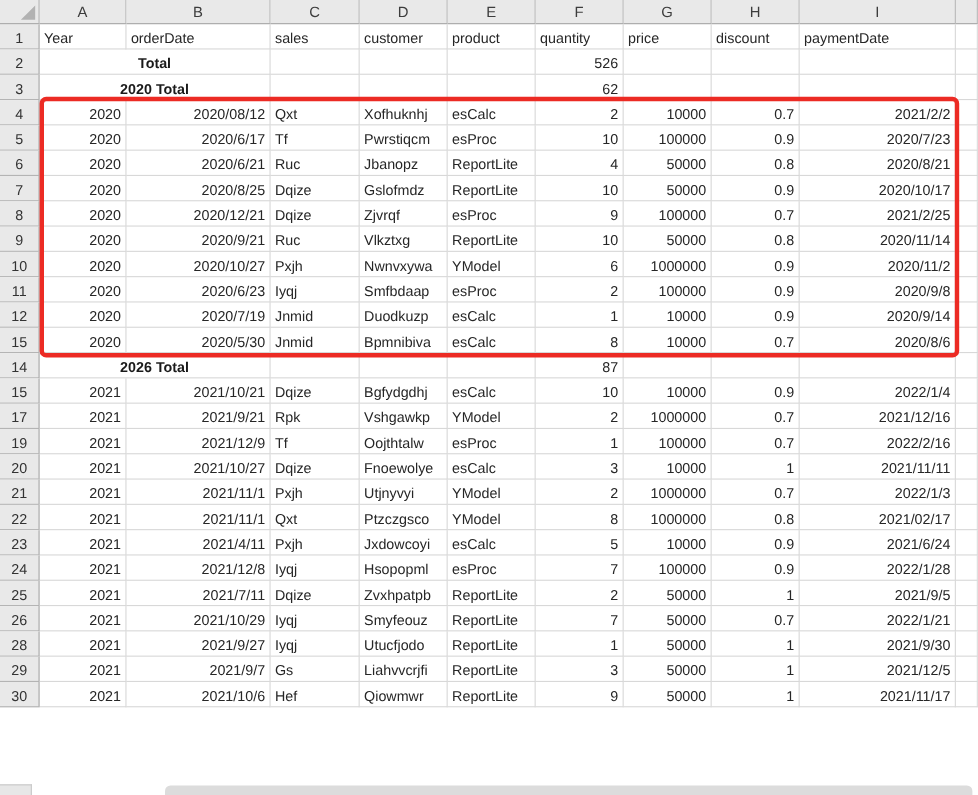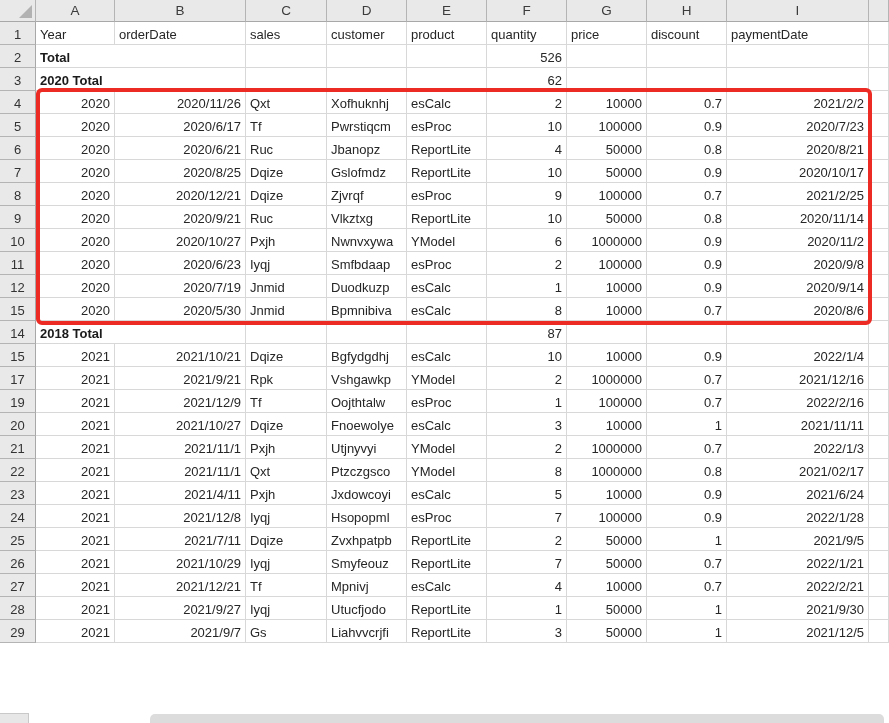--- a/index.html
+++ b/index.html
@@ -56,21 +56,21 @@
   th.corner { position: relative; }
   .corner-tri {
     position: absolute;
     right: 3px; bottom: 3px;
     width: 0; height: 0;
     border-left: 13px solid transparent;
     border-bottom: 13px solid #b2b2b2;
   }
   .al { text-align: left; }
   .ar { text-align: right; }
-  .bold { font-weight: 700; color: #1a1a1a; }
+  .bold { font-weight: 700; color: #1a1a1a; text-align: center; }
   .red-box {
     position: absolute;
     left: 36px; top: 88px;
     width: 836px; height: 237px;
     border: 4px solid #ec2b24;
     border-radius: 6px;
     pointer-events: none;
     z-index: 5;
   }
   .bottom-strip {
@@ -165,21 +165,21 @@
           <td class="al"></td>
           <td class="ar">62</td>
           <td class="ar"></td>
           <td class="ar"></td>
           <td class="ar"></td>
           <td class="al"></td>
         </tr>
         <tr>
           <td class="gut">4</td>
           <td class="ar">2020</td>
-          <td class="ar">2020/11/26</td>
+          <td class="ar">2020/08/12</td>
           <td class="al">Qxt</td>
           <td class="al">Xofhuknhj</td>
           <td class="al">esCalc</td>
           <td class="ar">2</td>
           <td class="ar">10000</td>
           <td class="ar">0.7</td>
           <td class="ar">2021/2/2</td>
           <td class="al"></td>
         </tr>
         <tr>
@@ -294,21 +294,21 @@
           <td class="al">Bpmnibiva</td>
           <td class="al">esCalc</td>
           <td class="ar">8</td>
           <td class="ar">10000</td>
           <td class="ar">0.7</td>
           <td class="ar">2020/8/6</td>
           <td class="al"></td>
         </tr>
         <tr>
           <td class="gut">14</td>
-          <td colspan="2" class="al bold">2018 Total</td>
+          <td colspan="2" class="al bold">2026 Total</td>
           <td class="al"></td>
           <td class="al"></td>
           <td class="al"></td>
           <td class="ar">87</td>
           <td class="ar"></td>
           <td class="ar"></td>
           <td class="ar"></td>
           <td class="al"></td>
         </tr>
         <tr>
@@ -435,33 +435,20 @@
           <td class="al">Iyqj</td>
           <td class="al">Smyfeouz</td>
           <td class="al">ReportLite</td>
           <td class="ar">7</td>
           <td class="ar">50000</td>
           <td class="ar">0.7</td>
           <td class="ar">2022/1/21</td>
           <td class="al"></td>
         </tr>
         <tr>
-          <td class="gut">27</td>
-          <td class="ar">2021</td>
-          <td class="ar">2021/12/21</td>
-          <td class="al">Tf</td>
-          <td class="al">Mpnivj</td>
-          <td class="al">esCalc</td>
-          <td class="ar">4</td>
-          <td class="ar">10000</td>
-          <td class="ar">0.7</td>
-          <td class="ar">2022/2/21</td>
-          <td class="al"></td>
-        </tr>
-        <tr>
           <td class="gut">28</td>
           <td class="ar">2021</td>
           <td class="ar">2021/9/27</td>
           <td class="al">Iyqj</td>
           <td class="al">Utucfjodo</td>
           <td class="al">ReportLite</td>
           <td class="ar">1</td>
           <td class="ar">50000</td>
           <td class="ar">1</td>
           <td class="ar">2021/9/30</td>
@@ -471,20 +458,33 @@
           <td class="gut">29</td>
           <td class="ar">2021</td>
           <td class="ar">2021/9/7</td>
           <td class="al">Gs</td>
           <td class="al">Liahvvcrjfi</td>
           <td class="al">ReportLite</td>
           <td class="ar">3</td>
           <td class="ar">50000</td>
           <td class="ar">1</td>
           <td class="ar">2021/12/5</td>
+          <td class="al"></td>
+        </tr>
+        <tr>
+          <td class="gut">30</td>
+          <td class="ar">2021</td>
+          <td class="ar">2021/10/6</td>
+          <td class="al">Hef</td>
+          <td class="al">Qiowmwr</td>
+          <td class="al">ReportLite</td>
+          <td class="ar">9</td>
+          <td class="ar">50000</td>
+          <td class="ar">1</td>
+          <td class="ar">2021/11/17</td>
           <td class="al"></td>
         </tr>
       </tbody>
   </table>
 
   <div class="red-box"></div>
 
   <div class="bottom-strip">
     <div class="strip-corner"></div>
     <div class="strip-track"></div>

